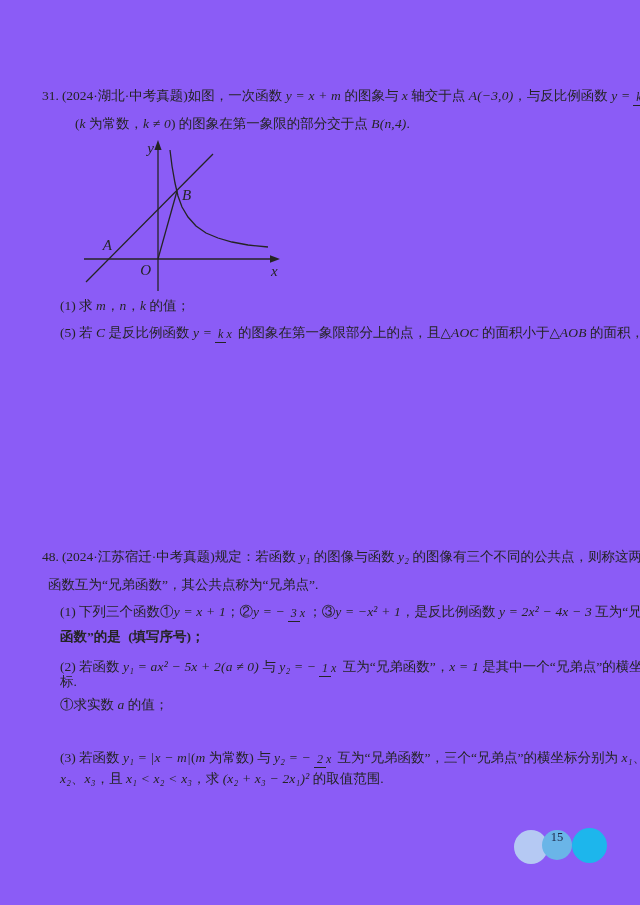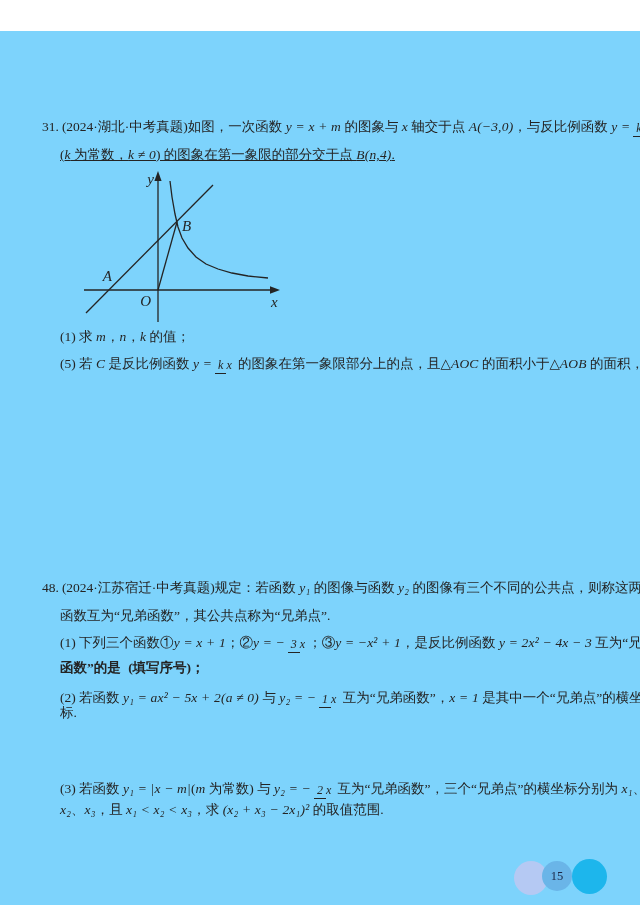--- a/index.html
+++ b/index.html
@@ -1,21 +1,21 @@
 <!DOCTYPE html>
 <html style="--ink: #242424; --circle1: #b5c9f3; --circle2: #6ab5e8; --circle3: #1db6ec; --pagenum_ink: #1c2746;"><head>
 <meta charset="utf-8">
 <style>
   html,body{margin:0;padding:0;}
   body{
     width:640px;height:905px;background:#ffffff;position:relative;
     font-family:"Liberation Serif","DejaVu Serif",serif;
     color:var(--ink,#242424);
   }
-  .page{position:absolute;inset:0;background:#7dd3fc;overflow:hidden;margin-top:31px;}
+  .page{position:absolute;inset:0;background:#8b5cf6;overflow:hidden;}
   .line{
     position:absolute;white-space:nowrap;
     font-size:13.5px;line-height:28px;height:28px;
   }
   .line span{display:inline;}
   .math{font-style:italic;letter-spacing:.2px;}
   .pnum{display:inline-block;min-width:17px;margin-right:3px;}
   .frac{
     display:inline-flex;flex-direction:column;align-items:center;
     vertical-align:middle;line-height:1.05;font-size:12px;font-style:italic;
@@ -29,34 +29,34 @@
   }
   .graph{position:absolute;left:82px;top:138px;}
   .graph text{
     font-family:"Liberation Serif","DejaVu Serif",serif;
     font-style:italic;font-size:15px;fill:var(--ink,#242424);
   }
   .circle{position:absolute;border-radius:50%;}
   .circle-1{left:514px;top:830px;width:34px;height:34px;background:var(--circle1,#b5c9f3);z-index:1;}
   .circle-2{
     left:542px;top:830px;width:30px;height:30px;background:var(--circle2,#6ab5e8);z-index:2;
-    display:flex;align-items:center;justify-content:center;
+    display:flex;align-items:flex-start;justify-content:center;
     font-size:12.5px;color:var(--pagenum_ink,#1c2746);
   }
   .circle-3{left:572px;top:828px;width:35px;height:35px;background:var(--circle3,#1db6ec);z-index:3;}
 </style>
 </head>
 <body>
 
 <div class="page">
 
   <div class="line" style="left:42px;top:82px;">
     <span class="pnum">31.</span><span class="rt"><span>(2024·湖北·中考真题)如图，一次函数 </span><span class="math">y = x + m</span><span> 的图象与 </span><span class="math">x</span><span> 轴交于点 </span><span class="math">A(−3,0)</span><span>，与反比例函数 </span><span class="math">y =</span><span class="frac"><span class="num">k</span></span></span>
   </div>
-  <div class="line" style="left:60px;top:110px;text-decoration:underline;"><span>(</span><span class="math">k</span><span> 为常数，</span><span class="math">k ≠ 0</span><span>) 的图象在第一象限的部分交于点 </span><span class="math">B(n,4)</span><span>.</span></div>
+  <div class="line" style="left:75px;top:110px;"><span>(</span><span class="math">k</span><span> 为常数，</span><span class="math">k ≠ 0</span><span>) 的图象在第一象限的部分交于点 </span><span class="math">B(n,4)</span><span>.</span></div>
 
   <svg class="graph" width="210" height="158" viewBox="82 138 210 158">
     <g stroke="#242424" stroke-width="1.3" fill="none">
       <line x1="84" y1="259" x2="272" y2="259"></line>
       <line x1="158" y1="148" x2="158" y2="291"></line>
       <line x1="86" y1="282" x2="213" y2="154"></line>
       <line x1="158" y1="259" x2="177" y2="191"></line>
       <polyline points="170,150 172,166 175,183 178,196 182,207 188,217 196,226 206,233 218,238 232,242 248,245 268,247"></polyline>
     </g>
     <g fill="#242424" stroke="none">
@@ -69,25 +69,26 @@
     <text x="112" y="250" text-anchor="end">A</text>
     <text x="182" y="200" text-anchor="start">B</text>
   </svg>
 
   <div class="line" style="left:60px;top:292px;"><span>(1) 求 </span><span class="math">m</span><span>，</span><span class="math">n</span><span>，</span><span class="math">k</span><span> 的值；</span></div>
   <div class="line" style="left:60px;top:319px;"><span>(5) 若 </span><span class="math">C</span><span> 是反比例函数 </span><span class="math">y =</span><span class="frac"><span class="num">k</span><span class="den">x</span></span><span> 的图象在第一象限部分上的点，且△</span><span class="math">AOC</span><span> 的面积小于△</span><span class="math">AOB</span><span> 的面积，</span></div>
 
   <div class="line" style="left:42px;top:543px;">
     <span class="pnum">48.</span><span class="rt"><span>(2024·江苏宿迁·中考真题)规定：若函数 </span><span class="math">y₁</span><span> 的图像与函数 </span><span class="math">y₂</span><span> 的图像有三个不同的公共点，则称这两个</span></span>
   </div>
-  <div class="line" style="left:60px;top:571px;"><span>函数互为“兄弟函数”，其公共点称为“兄弟点”.</span></div>
+  <div class="line" style="left:48px;top:571px;"><span>函数互为“兄弟函数”，其公共点称为“兄弟点”.</span></div>
   <div class="line" style="left:60px;top:598px;"><span>(1) 下列三个函数①</span><span class="math">y = x + 1</span><span>；②</span><span class="math">y = −</span><span class="frac"><span class="num">3</span><span class="den">x</span></span><span>；③</span><span class="math">y = −x² + 1</span><span>，是反比例函数 </span><span class="math">y = 2x² − 4x − 3</span><span> 互为“兄弟</span></div>
   <div class="line" style="left:60px;top:623px;font-weight:bold;"><span>函数”的是</span><span class="blank"></span><span> (填写序号)；</span></div>
   <div class="line" style="left:60px;top:653px;"><span>(2) 若函数 </span><span class="math">y₁ = ax² − 5x + 2(a ≠ 0)</span><span> 与 </span><span class="math">y₂ = −</span><span class="frac"><span class="num">1</span><span class="den">x</span></span><span> 互为“兄弟函数”，</span><span class="math">x = 1</span><span> 是其中一个“兄弟点”的横坐</span></div>
   <div class="line" style="left:60px;top:668px;"><span>标.</span></div>
+  <div class="line" style="left:60px;top:691px;"><span>①求实数 </span><span class="math">a</span><span> 的值；</span></div>
   <div class="line" style="left:60px;top:744px;"><span>(3) 若函数 </span><span class="math">y₁ = |x − m|</span><span>(</span><span class="math">m</span><span> 为常数) 与 </span><span class="math">y₂ = −</span><span class="frac"><span class="num">2</span><span class="den">x</span></span><span> 互为“兄弟函数”，三个“兄弟点”的横坐标分别为 </span><span class="math">x₁</span><span>、</span></div>
   <div class="line" style="left:60px;top:765px;"><span class="math">x₂</span><span>、</span><span class="math">x₃</span><span>，且 </span><span class="math">x₁ &lt; x₂ &lt; x₃</span><span>，求 </span><span class="math">(x₂ + x₃ − 2x₁)²</span><span> 的取值范围.</span></div>
 
   <div class="circle circle-1"></div>
   <div class="circle circle-2">
     <span>15</span>
   </div>
   <div class="circle circle-3"></div>
 
 </div>

